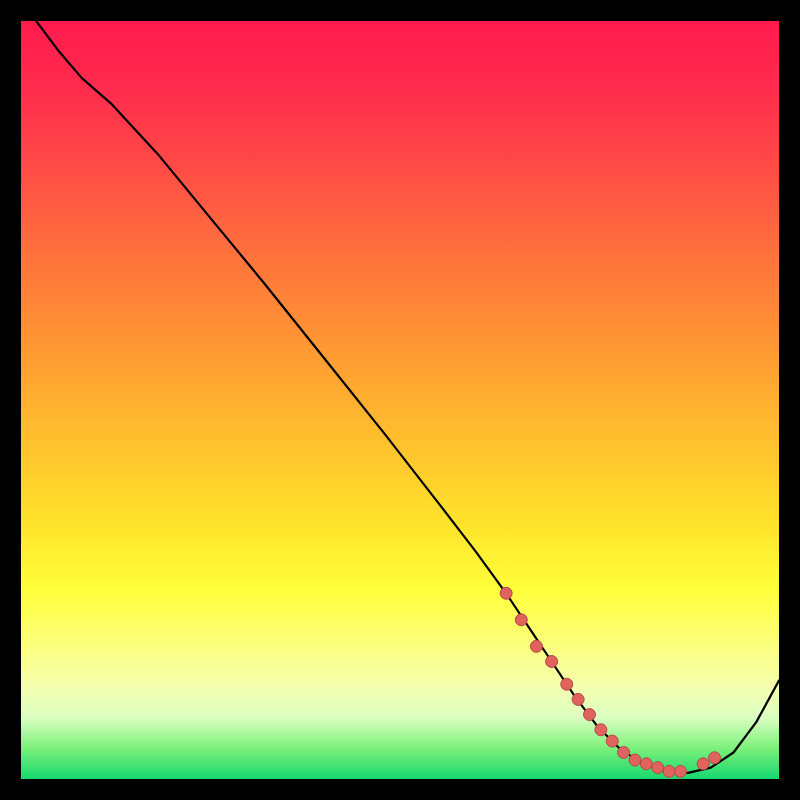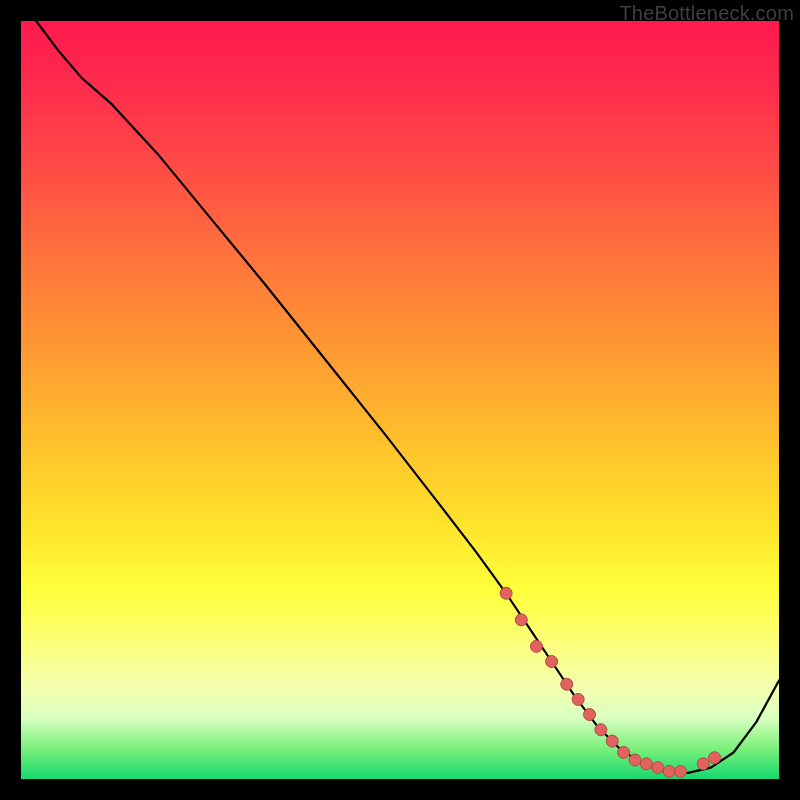--- a/index.html
+++ b/index.html
@@ -80,14 +80,13 @@
         <circle cx="613.98" cy="739.05" r="6" fill="#e2625e" stroke="#b14a46" stroke-width="1"></circle>
         <circle cx="625.35" cy="742.84" r="6" fill="#e2625e" stroke="#b14a46" stroke-width="1"></circle>
         <circle cx="636.72" cy="746.63" r="6" fill="#e2625e" stroke="#b14a46" stroke-width="1"></circle>
         <circle cx="648.09" cy="750.42" r="6" fill="#e2625e" stroke="#b14a46" stroke-width="1"></circle>
         <circle cx="659.46" cy="750.42" r="6" fill="#e2625e" stroke="#b14a46" stroke-width="1"></circle>
         <circle cx="682.20" cy="742.84" r="6" fill="#e2625e" stroke="#b14a46" stroke-width="1"></circle>
         <circle cx="693.57" cy="736.78" r="6" fill="#e2625e" stroke="#b14a46" stroke-width="1"></circle>
       </g>
   </svg>
 
-  <div class="attrib">TheBottleneck.com</div>
 </div>
 
 </body></html>

